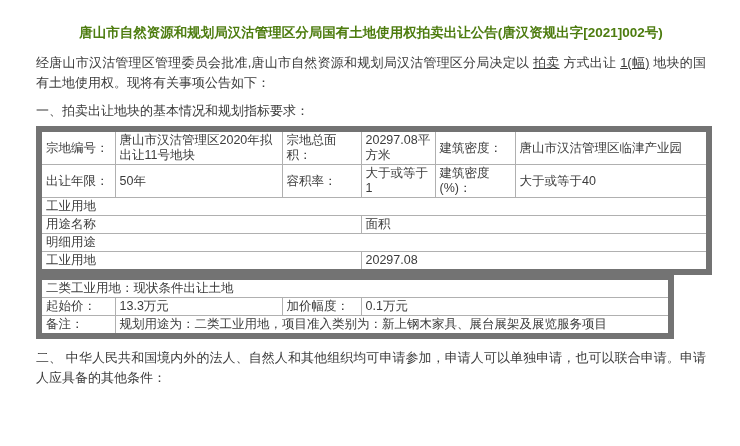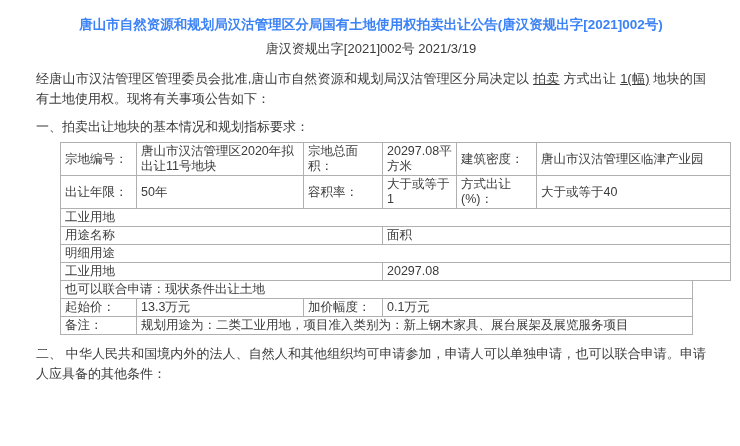--- a/index.html
+++ b/index.html
@@ -3,53 +3,52 @@
 <meta charset="utf-8">
 <style>
   html,body{margin:0;padding:0;background:#fff;}
   body{
     width:740px;height:446px;overflow:hidden;
     font-family:"Liberation Sans","DejaVu Sans",sans-serif;
     color:#3b3b3b;font-size:13px;
   }
   .doc{padding:16px 34px 0 36px;}
   .title{
-    text-align:center;font-weight:bold;font-size:13.5px;color:#3b82f6;
-    line-height:17px;margin:0;
+    text-align:center;font-weight:bold;font-size:13.5px;color:#4d7c0f;
+    line-height:17px;margin:8px;
   }
   .docno{
     text-align:center;font-size:13px;margin:8px 0 0 0;line-height:16px;
   }
   .intro{
     margin:12px 0 0 0;line-height:20px;text-align:justify;
   }
   .intro u{text-decoration:underline;}
   .sec-heading{margin:9px 0 0 0;line-height:17px;}
   table{
     border-collapse:collapse;table-layout:fixed;
     font-size:12.5px;margin-top:7px;
   }
   table.main{width:670px;}
   table.sub{width:632px;margin-top:-1px;}
   td{
     border:1px solid #b0b0b0;padding:1px 4px;line-height:15px;
     vertical-align:middle;word-break:break-all;overflow:hidden;
     background:#fff;
   }
-  table{border:1px solid #737373;margin-left:24px;}
+  table{border:6px solid #737373;}
   .para{margin:9px 0 0 0;line-height:19.5px;text-align:justify;}
 </style>
 </head>
 <body>
 
 <div class="doc">
 
   <p class="title">唐山市自然资源和规划局汉沽管理区分局国有土地使用权拍卖出让公告(唐汉资规出字[2021]002号)</p>
 
-  <p class="docno">唐汉资规出字[2021]002号 2021/3/19</p>
 
   <p class="intro"><span>经唐山市汉沽管理区管理委员会批准,唐山市自然资源和规划局汉沽管理区分局决定以 </span><u>拍卖</u><span> 方式出让 </span><u>1(幅)</u><span> 地块的国有土地使用权。现将有关事项公告如下：</span></p>
 
   <p class="sec-heading">一、拍卖出让地块的基本情况和规划指标要求：</p>
 
   <table class="main">
     <colgroup>
       <col style="width:76px">
         <col style="width:167px">
         <col style="width:79px">
@@ -64,21 +63,21 @@
       <td>宗地总面积：</td>
       <td>20297.08平方米</td>
       <td>建筑密度：</td>
       <td>唐山市汉沽管理区临津产业园</td>
     </tr>
     <tr>
       <td>出让年限：</td>
       <td>50年</td>
       <td>容积率：</td>
       <td>大于或等于1</td>
-      <td>方式出让(%)：</td>
+      <td>建筑密度(%)：</td>
       <td>大于或等于40</td>
     </tr>
     <tr>
       <td colspan="6">工业用地</td>
     </tr>
     <tr>
       <td colspan="3">用途名称</td>
       <td colspan="3">面积</td>
     </tr>
     <tr>
@@ -93,21 +92,21 @@
 
   <table class="sub">
     <colgroup>
       <col style="width:76px">
         <col style="width:167px">
         <col style="width:79px">
         <col style="width:310px">
     </colgroup>
     <tbody>
         <tr>
-      <td colspan="4">也可以联合申请：现状条件出让土地</td>
+      <td colspan="4">二类工业用地：现状条件出让土地</td>
     </tr>
     <tr>
       <td>起始价：</td>
       <td>13.3万元</td>
       <td>加价幅度：</td>
       <td>0.1万元</td>
     </tr>
     <tr>
       <td>备注：</td>
       <td colspan="3">规划用途为：二类工业用地，项目准入类别为：新上钢木家具、展台展架及展览服务项目</td>

